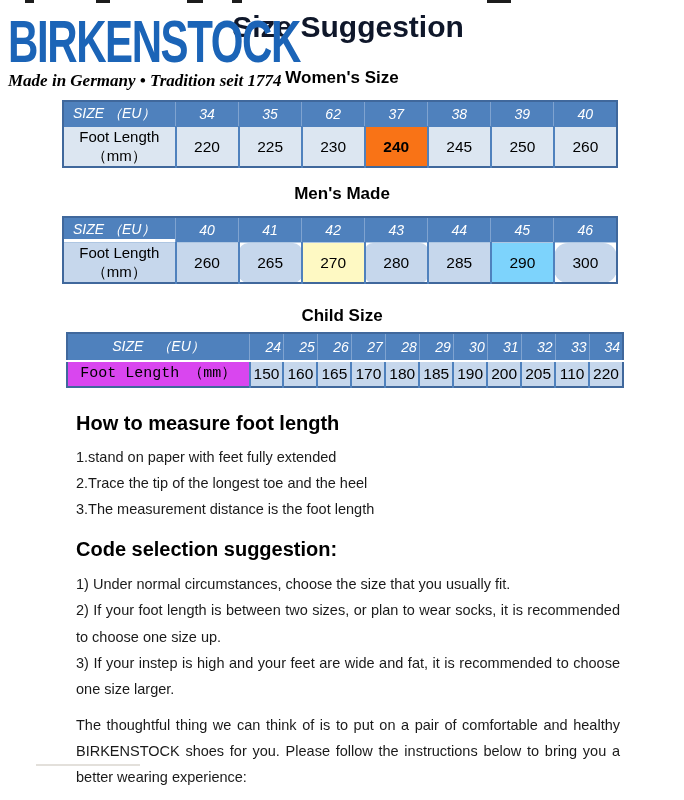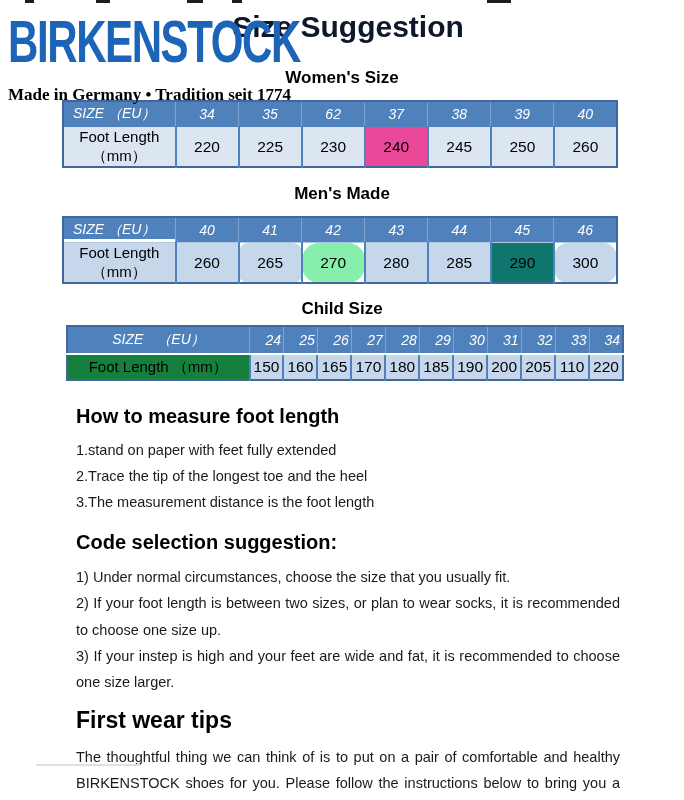--- a/index.html
+++ b/index.html
@@ -13,34 +13,34 @@
   .title{
     position:absolute;left:12px;right:0;top:10px;text-align:center;
     font-size:30px;font-weight:bold;color:#0f172a;z-index:1;white-space:nowrap;
   }
   .logo-block{position:absolute;left:8px;top:16px;z-index:2;}
   .logo-text{
     color:var(--logo,#1b64b7);font-size:60px;font-weight:bold;line-height:.88;
     letter-spacing:-2px;transform:scaleX(.70);transform-origin:left top;white-space:nowrap;
   }
   .logo-tagline{
-    font-family:"Liberation Serif", serif;font-weight:bold;
-    font-size:17px;color:#000;margin-top:16px;white-space:nowrap;
+    font-family:"Liberation Serif", serif;font-style:italic;font-weight:bold;
+    font-size:17px;color:#000;margin-top:2px;white-space:nowrap;
   }
   .artifact{position:absolute;top:0;height:3px;background:#1d1d1d;}
   .a1{left:25px;width:9px}.a2{left:96px;width:14px}.a3{left:187px;width:16px}
   .a4{left:232px;width:10px}.a5{left:487px;width:24px}
   .a6{top:764px;left:36px;width:104px;height:2px;background:#e3e0db;}
   
   .tbl-heading{
     text-align:center;font-weight:bold;font-size:17px;color:#000;margin:0;
   }
   .h-women{margin-top:6px;}
   .h-men{margin-top:16px;}
-  .h-child{margin-top:15px;}
+  .h-child{margin-top:22px;}
   table.size-table{
     border-collapse:collapse;table-layout:fixed;
     margin:12px 0 0 62px;width:556px;
     border:2px solid #40689c;
   }
   table.tbl-2{margin-left:66px;width:558px;margin-top:6px;}
   .size-table td{overflow:hidden;}
   .head td{
     background:var(--head-bg,#4f81bd);color:var(--head-fg,#fff);
     font-size:14px;text-align:center;height:24px;padding:0 2px;font-style:italic;
@@ -104,21 +104,21 @@
         <td>40</td>
       </tr>
   <tr class="data">
     <td class="label" style="background: rgb(220, 230, 241);">
           <div>Foot Length</div>
           <div>（mm）</div>
         </td>
   <td style="background: rgb(220, 230, 241);">220</td>
         <td style="background: rgb(220, 230, 241);">225</td>
         <td style="background: rgb(220, 230, 241);">230</td>
-        <td style="background: #ec4899;">240</td>
+        <td style="background: #f97316; font-weight: bold;">240</td>
         <td style="background: rgb(220, 230, 241);">245</td>
         <td style="background: rgb(220, 230, 241);">250</td>
         <td style="background: rgb(220, 230, 241);">260</td>
       </tr>
 </tbody>
   </table>
 
 <h3 class="tbl-heading h-men">Men's Made</h3>
 <table class="size-table tbl-1">
   <tbody>
@@ -132,24 +132,24 @@
         <td>45</td>
         <td>46</td>
       </tr>
   <tr class="data">
     <td class="label" style="background: rgb(198, 215, 236);">
           <div>Foot Length</div>
           <div>（mm）</div>
         </td>
   <td style="background: rgb(198, 215, 236);">260</td>
         <td style="background: rgb(198, 215, 236); border-radius: 9px;">265</td>
-        <td style="background: #86efac; border-radius: 17px;">270</td>
-        <td style="background: rgb(198, 215, 236);">280</td>
+        <td style="background: #fef9c3;">270</td>
+        <td style="background: rgb(198, 215, 236); border-radius: 8px;">280</td>
         <td style="background: rgb(198, 215, 236);">285</td>
-        <td style="background: #0f766e;">290</td>
+        <td style="background: #7dd3fc;">290</td>
         <td style="background: rgb(198, 215, 236); border-radius: 14px;">300</td>
       </tr>
 </tbody>
   </table>
 
 <h3 class="tbl-heading h-child">Child Size</h3>
 <table class="size-table tbl-2">
   <tbody>
       <tr class="head">
     <td class="label">SIZE　（EU）</td>
@@ -159,21 +159,21 @@
         <td>27</td>
         <td>28</td>
         <td>29</td>
         <td>30</td>
         <td>31</td>
         <td>32</td>
         <td>33</td>
         <td>34</td>
       </tr>
   <tr class="data">
-    <td class="label" style="background: #15803d;">
+    <td class="label" style="background: #d946ef; font-family: Liberation Mono, monospace;">
           <div>Foot Length （mm）</div>
         </td>
   <td style="background: rgb(198, 215, 236);">150</td>
         <td style="background: rgb(198, 215, 236);">160</td>
         <td style="background: rgb(198, 215, 236);">165</td>
         <td style="background: rgb(198, 215, 236);">170</td>
         <td style="background: rgb(198, 215, 236);">180</td>
         <td style="background: rgb(198, 215, 236);">185</td>
         <td style="background: rgb(198, 215, 236);">190</td>
         <td style="background: rgb(198, 215, 236);">200</td>
@@ -192,19 +192,18 @@
       <p>3.The measurement distance is the foot length</p>
     </div>
 
   <h2 class="sec-heading">Code selection suggestion:</h2>
   <div class="code-list">
       <p>1) Under normal circumstances, choose the size that you usually fit.</p>
       <p>2) If your foot length is between two sizes, or plan to wear socks, it is recommended to choose one size up.</p>
       <p>3) If your instep is high and your feet are wide and fat, it is recommended to choose one size larger.</p>
     </div>
 
-  <h2 class="sec-heading sec-heading-big">First wear tips</h2>
   <div class="wear-body">
       <p>The thoughtful thing we can think of is to put on a pair of comfortable and healthy BIRKENSTOCK shoes for you. Please follow the instructions below to bring you a better wearing experience:</p>
     </div>
 </div>
 
 <div class="artifact a6"></div>
 
 </body></html>

